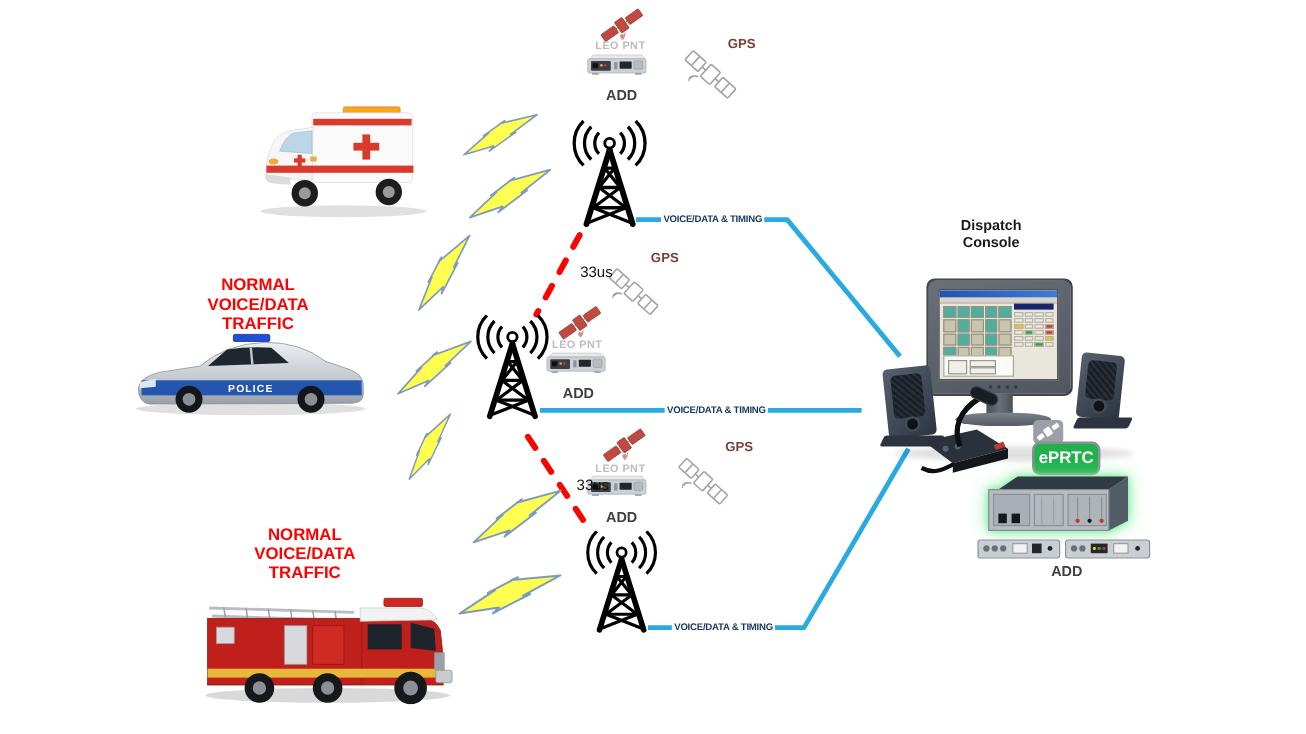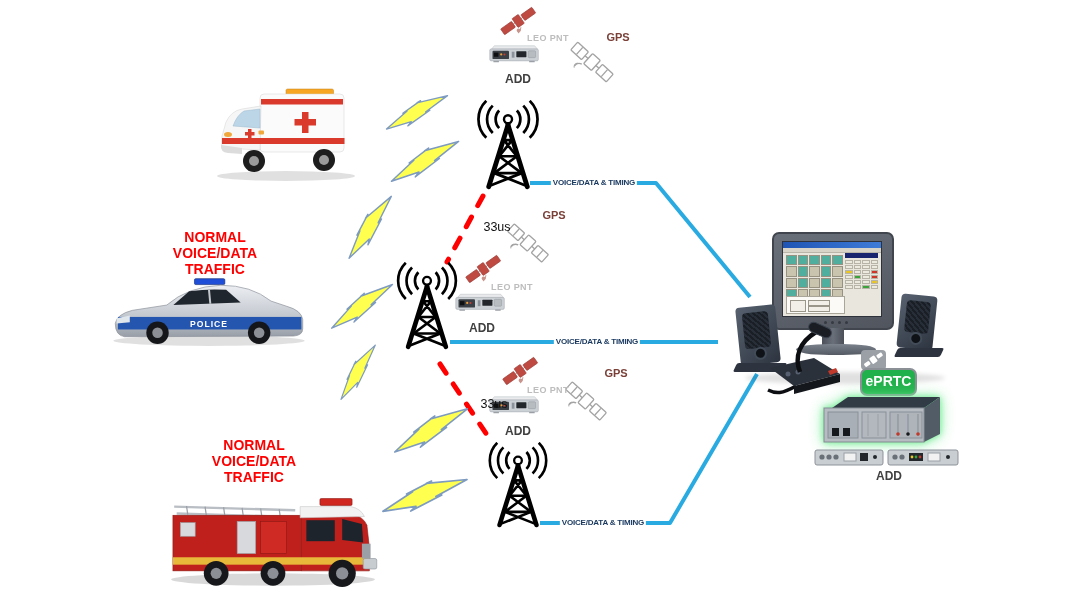--- a/index.html
+++ b/index.html
@@ -5,21 +5,21 @@
   html,body{margin:0;padding:0;background:#fff;}
   .stage{position:relative;width:1088px;height:612px;background:#fff;overflow:hidden;
          font-family:"Liberation Sans",sans-serif;}
   .abs{position:absolute;}
   .ctr{transform:translateX(-50%);}
 
   
   .lbl-traffic{color:#ff0000;font-weight:bold;font-size:14px;line-height:16px;
                text-align:center;white-space:pre-line;margin-top:33px;}
   .lbl-gps{color:#7a4038;font-weight:bold;font-size:11px;}
-  .lbl-leo{color:#bdbdbd;font-weight:bold;font-size:9px;letter-spacing:.4px;margin-left:31px;}
+  .lbl-leo{color:#bdbdbd;font-weight:bold;font-size:9px;letter-spacing:.4px;}
   .lbl-add{color:#404040;font-weight:bold;font-size:12px;}
   .lbl-33{color:#111;font-weight:normal;font-size:12.5px;margin-left:30px;}
   .lbl-link{color:#17375e;font-weight:bold;font-size:8px;letter-spacing:-.2px;
             background:#fff;padding:0 2px;white-space:nowrap;}
   .lbl-dispatch{color:#1a1a1a;font-size:12px;font-weight:600;text-align:center;
                 line-height:14px;white-space:pre-line;}
 
   
   .monitor-frame{position:absolute;left:772px;top:232px;width:122px;height:98px;
     background:linear-gradient(160deg,#6a707a,#50555e);border:2px solid #41464e;
@@ -444,15 +444,17 @@
   <span class="abs lbl-gps ctr" style="left:554px;top:209px">GPS</span>
   <span class="abs lbl-gps ctr" style="left:616px;top:367px">GPS</span>
 
   <span class="abs lbl-33 ctr" style="left:467px;top:220px">33us</span>
   <span class="abs lbl-33 ctr" style="left:464px;top:397px">33us</span>
 
   <span class="abs lbl-link ctr" style="left:594px;top:178px">VOICE/DATA &amp; TIMING</span>
   <span class="abs lbl-link ctr" style="left:597px;top:337px">VOICE/DATA &amp; TIMING</span>
   <span class="abs lbl-link ctr" style="left:603px;top:518px">VOICE/DATA &amp; TIMING</span>
 
+  <div class="abs lbl-dispatch" style="left:776px;top:181px;width:100px">Dispatch
+Console</div>
 
   <span class="abs lbl-add ctr" style="left:889px;top:469px">ADD</span>
 </div>
 
 </body></html>

